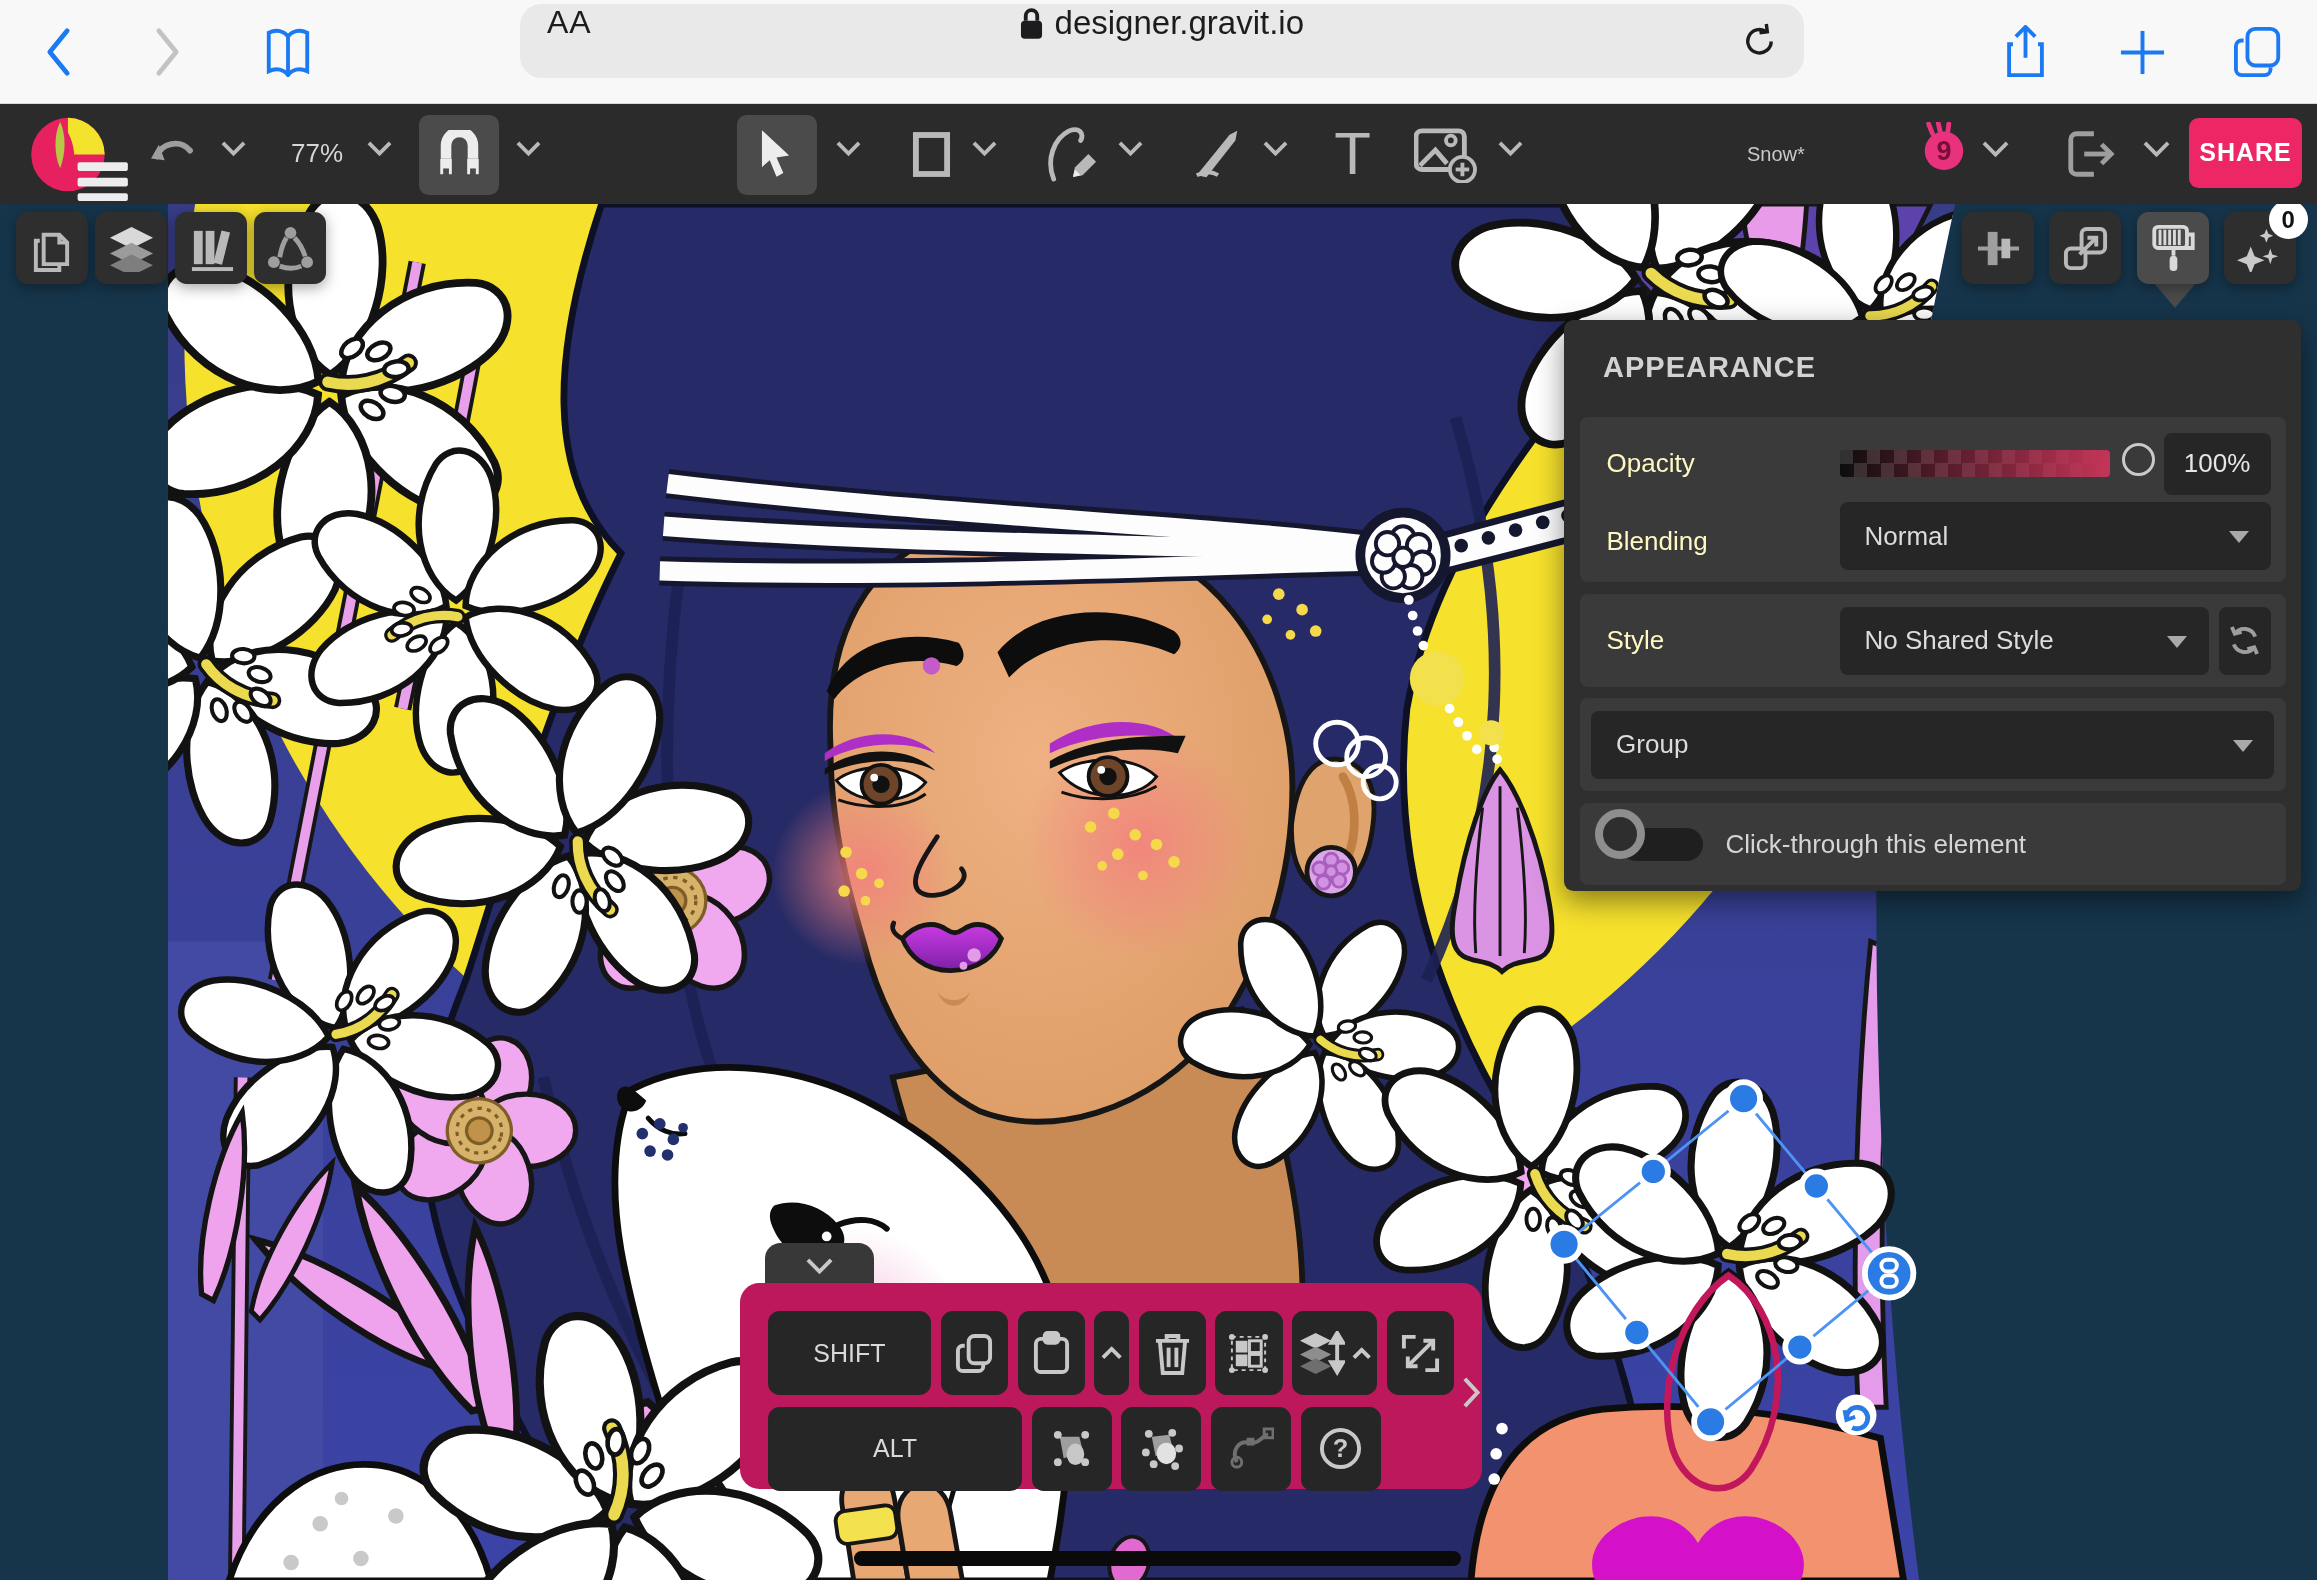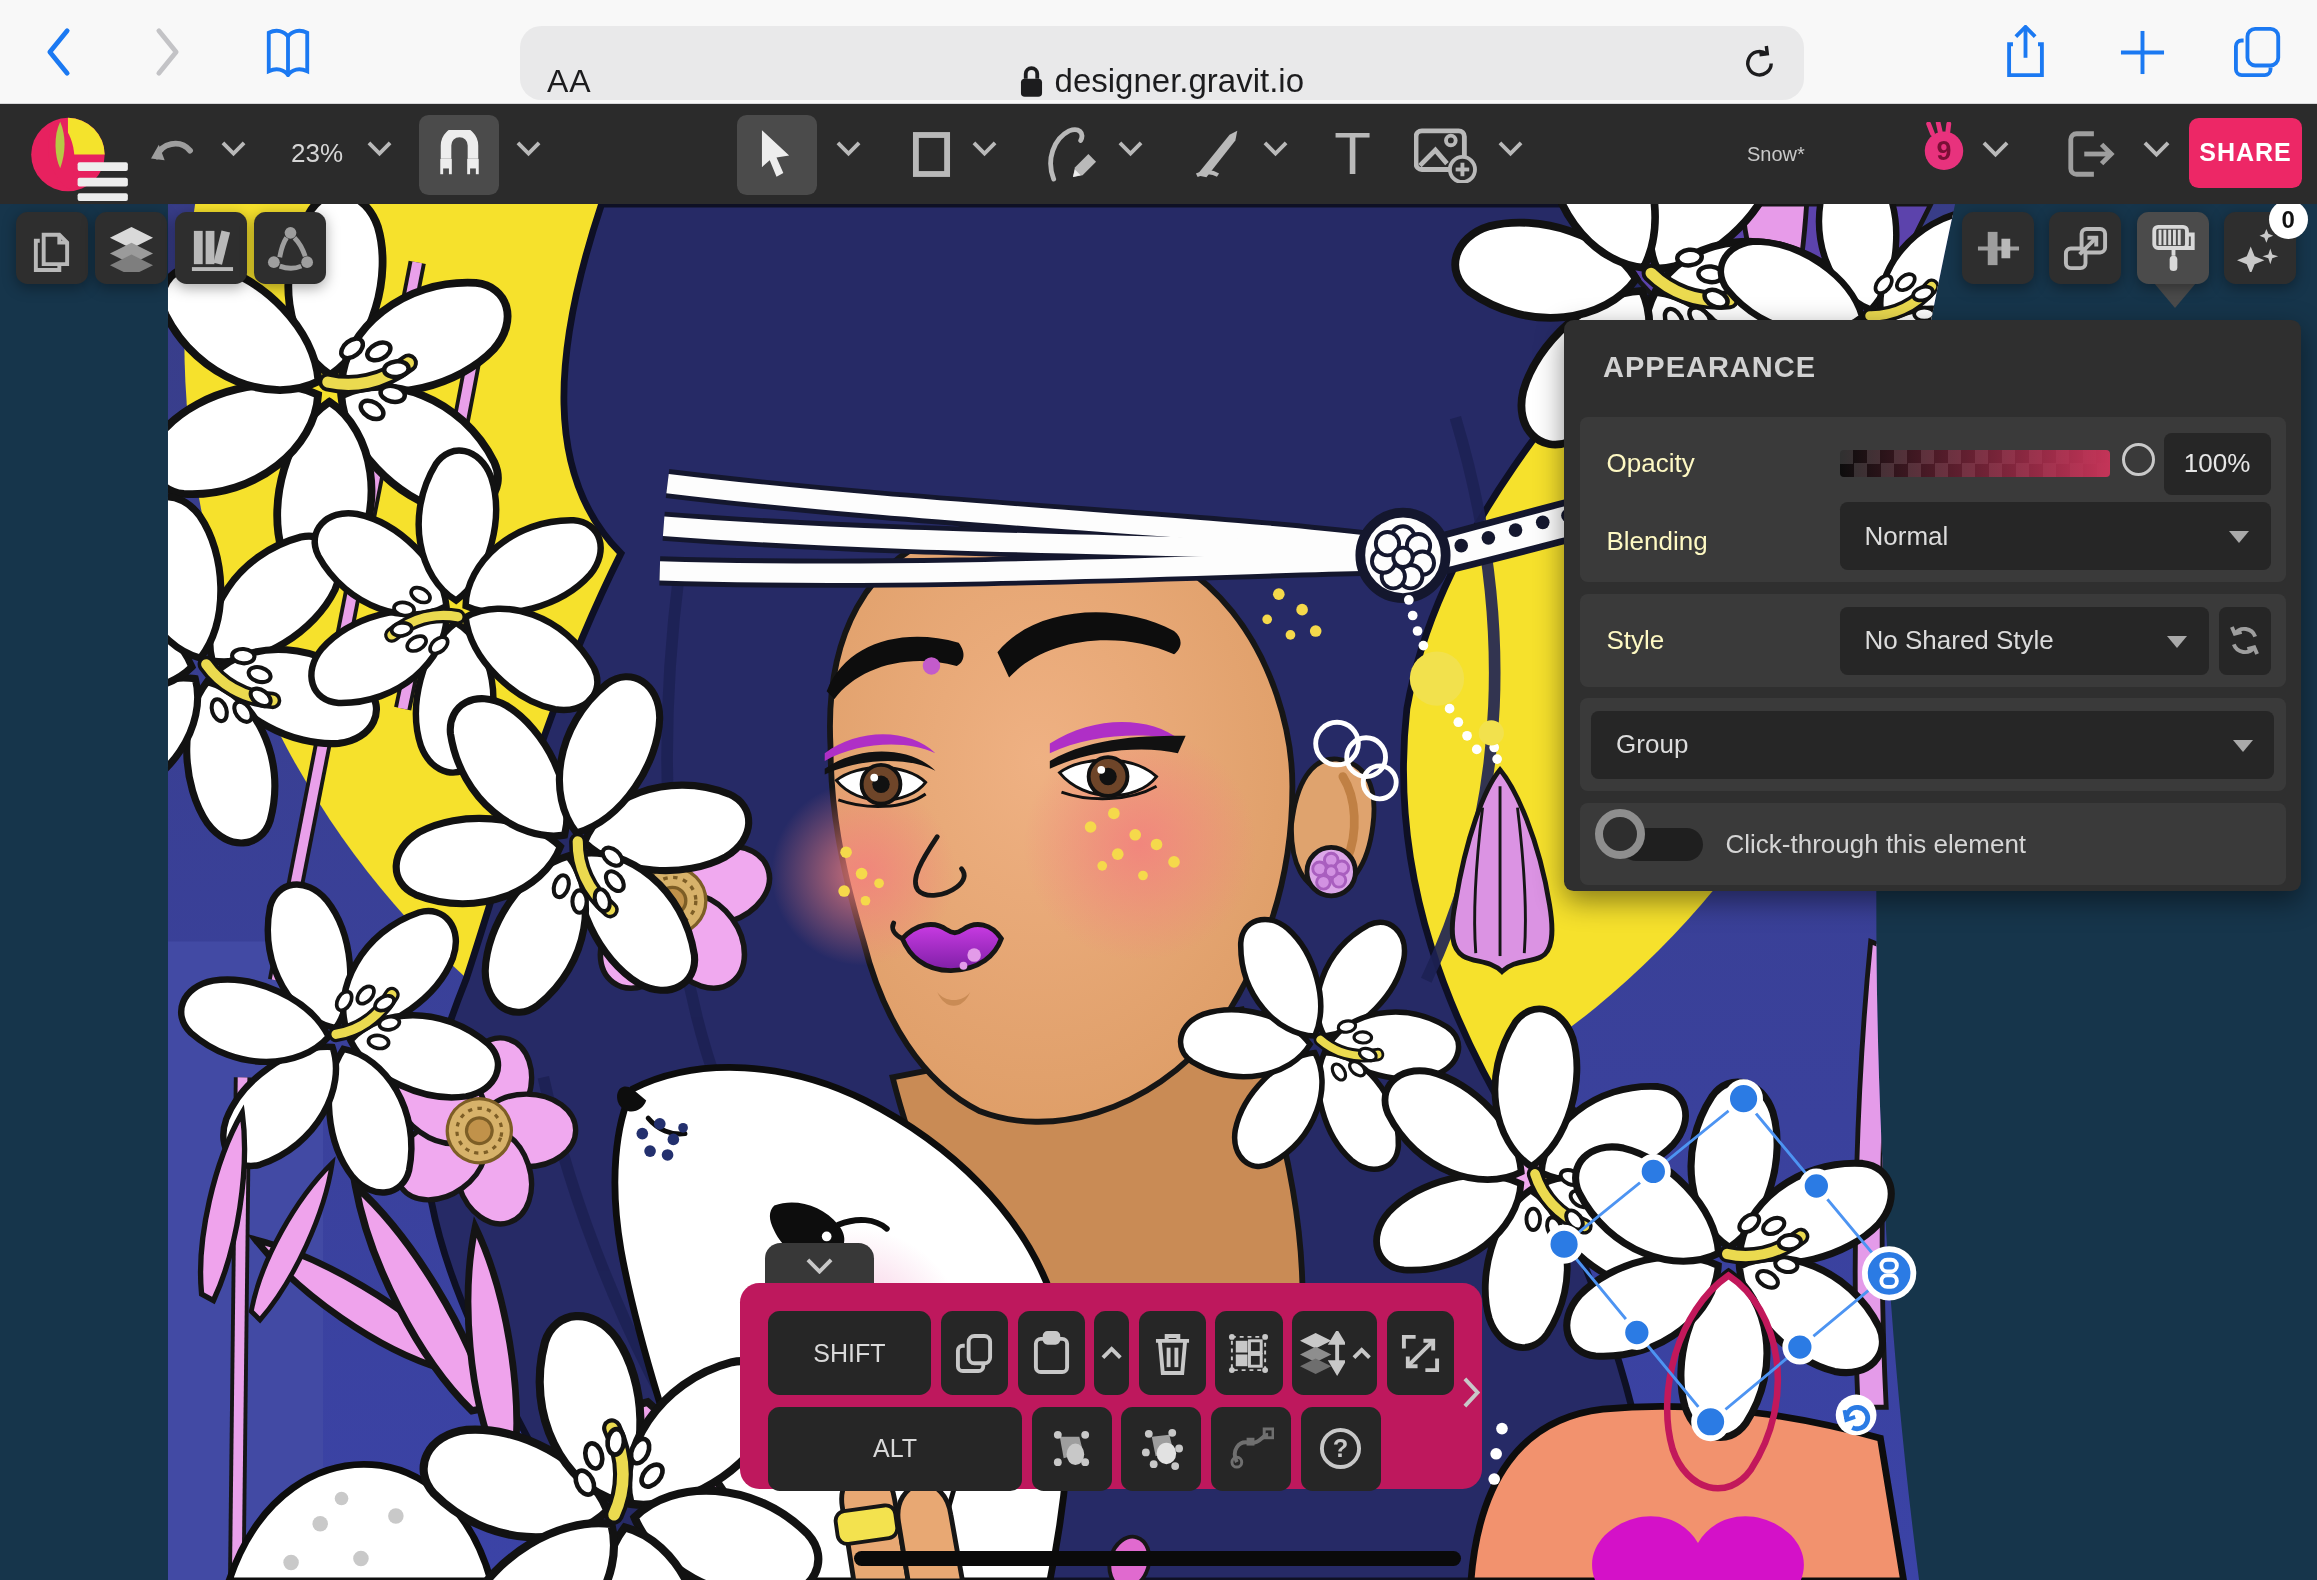--- a/index.html
+++ b/index.html
@@ -2,21 +2,21 @@
 <html><head>
 <meta charset="utf-8">
 <style>
   html,body{margin:0;padding:0;background:#000;}
   *{box-sizing:border-box;font-family:"Liberation Sans",sans-serif;}
   .screen{position:relative;width:2317px;height:1581px;overflow:hidden;background:#16354B;}
 
   
   .safari{position:absolute;left:0;top:0;width:2317px;height:104px;background:#F8F8F8;border-bottom:1px solid #D8D8DA;z-index:40;}
   .sf-btn{position:absolute;top:0;height:104px;display:flex;align-items:center;justify-content:center;}
-  .urlbar{position:absolute;left:520px;top:26px;width:1284px;height:74px;background:#E9E9EA;border-radius:21.3px;display:flex;align-items:flex-end;z-index:41;}
+  .urlbar{position:absolute;left:520px;top:4px;width:1284px;height:74px;background:#E9E9EA;border-radius:21.3px;display:flex;align-items:flex-start;z-index:41;}
   .urlbar .aa{font-size:32px;color:#1C1C1E;margin-left:27px;letter-spacing:1px;}
   .urlbar .center{position:absolute;left:0;right:0;display:flex;align-items:center;justify-content:center;gap:11.6px;font-size:33px;color:#1C1C1E;}
   .urlbar .reload{position:absolute;right:25px;top:17.5px;}
 
   
   .gtoolbar{position:absolute;left:0;top:104px;width:2317px;height:100px;background:#2B2B2B;z-index:40;}
   .tbtn{position:absolute;border-radius:9.7px;display:flex;align-items:center;justify-content:center;}
   .tbtn.active{background:#4B4B4B;}
   .tb-label{color:#D5D5D5;font-size:26px;}
   .share-btn{position:absolute;left:2189px;top:13.6px;width:113px;height:70px;background:#ED2766;border-radius:9.7px;color:#ffffff;
@@ -465,21 +465,21 @@
       <svg width="45" height="39" viewBox="0 0 46 40">
           <path d="M8,22 C12,8 32,4 42,16" fill="none" stroke="#9E9E9E" stroke-width="6" stroke-linecap="round"></path>
           <polygon points="2,24 16,26 10,10" fill="#9E9E9E"></polygon>
         </svg>
     </div>
     <div class="tbtn" style="left:221px;top:37px">
       <svg width="25" height="15.5" viewBox="0 0 26 16">
           <polyline points="2,2 13,13 24,2" fill="none" stroke="#B9B9B9" stroke-width="4"></polyline>
         </svg>
     </div>
-    <span class="tb-label" style="position:absolute;left:291px;top:34px">23%</span>
+    <span class="tb-label" style="position:absolute;left:291px;top:34px">77%</span>
     <div class="tbtn" style="left:367px;top:37px">
       <svg width="25" height="15.5" viewBox="0 0 26 16">
           <polyline points="2,2 13,13 24,2" fill="none" stroke="#B9B9B9" stroke-width="4"></polyline>
         </svg>
     </div>
     <div class="tbtn active" style="left:419px;top:10.7px;width:80px;height:80px">
       <svg width="43" height="50" viewBox="0 0 44 52">
         <path d="M8,30 V16 a14,14 0 0 1 28,0 V30" fill="none" stroke="#EDEDED" stroke-width="11"></path>
         <rect x="2" y="30" width="12" height="16" fill="#EDEDED"></rect>
           <rect x="30" y="30" width="12" height="16" fill="#EDEDED"></rect>

